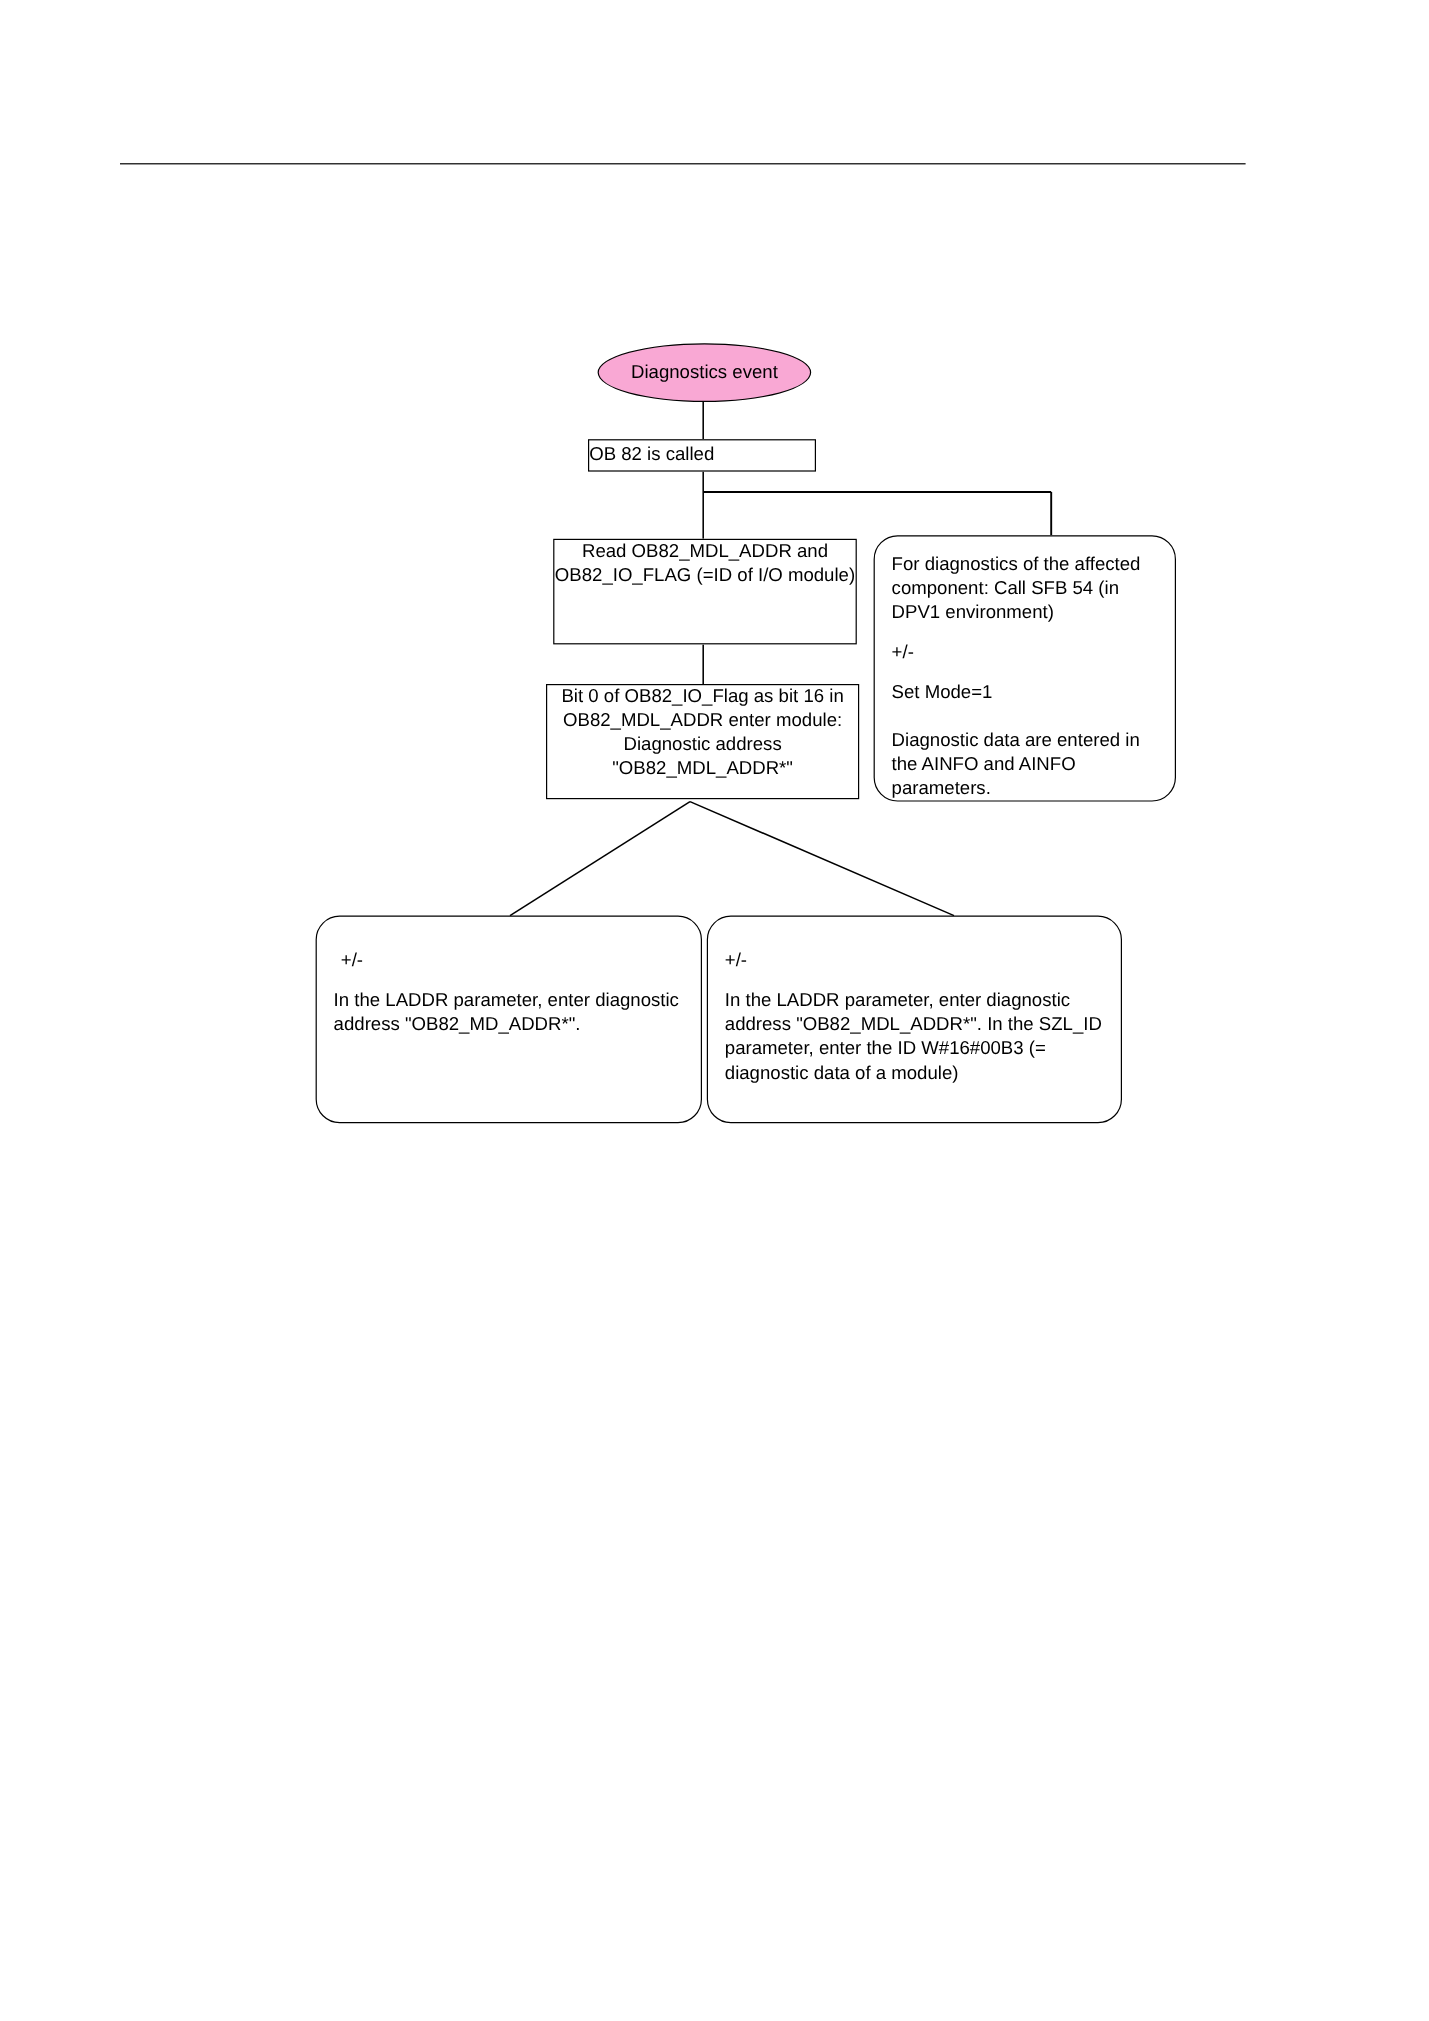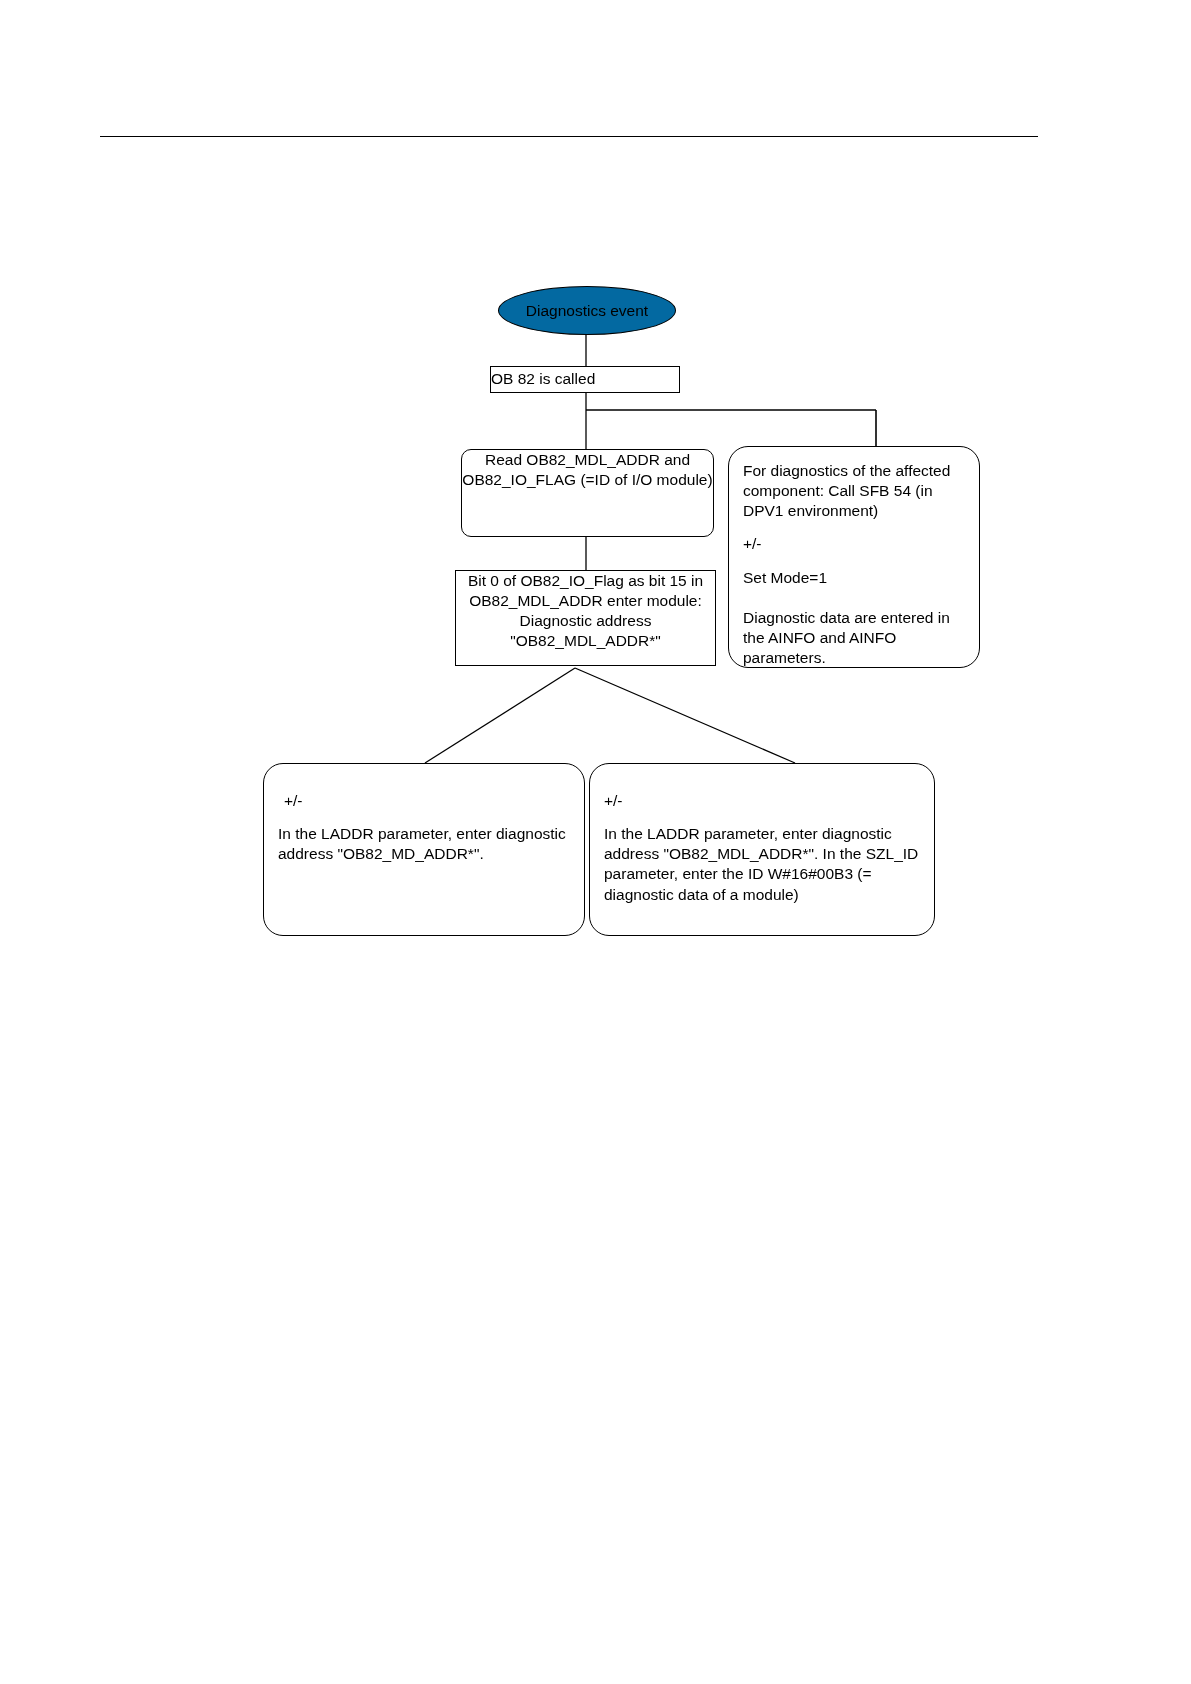--- a/index.html
+++ b/index.html
@@ -42,21 +42,21 @@
     border: 1.3px solid #000;
     background: #ffffff;
     font-size: 15.5px;
     line-height: 1.30;
   }
   .ellipse {
     position: absolute;
     box-sizing: border-box;
     border: 1.3px solid #000;
     border-radius: 50%;
-    background: #0369a1;
+    background: #f9a8d4;
     display: flex;
     align-items: center;
     justify-content: center;
     font-size: 15.5px;
   }
   .center-txt {
     display: flex;
     align-items: center;
     justify-content: flex-start;
     text-align: center;
@@ -76,21 +76,21 @@
   .gap-md { height: 20px; }
 
   
   #ellipse-diag-event {
     left: 498px; top: 286px; width: 178px; height: 49px;
   }
   #box-ob82-called {
     left: 490px; top: 366px; width: 190px; height: 27px;
   }
   #box-read-mdl {
-    left: 461px; top: 449px; width: 253px; height: 88px; border-radius: 10px;
+    left: 461px; top: 449px; width: 253px; height: 88px;
   }
   #box-sfb54 {
     left: 728px; top: 446px; width: 252px; height: 222px;
     font-size: 15.5px;
   }
   #box-bit0 {
     left: 455px; top: 570px; width: 261px; height: 96px;
   }
   #box-sfc13 {
     left: 263px; top: 763px; width: 322px; height: 173px;
@@ -144,21 +144,21 @@
     <div class="gap-sm"></div>
     <p class="para">+/-</p>
     <div class="gap-sm"></div>
     <p class="para">Set Mode=1</p>
     <div class="gap-md"></div>
     <p class="para">Diagnostic data are entered in the AINFO and AINFO parameters.</p>
   </div>
 
   <div class="node" id="box-bit0">
     <div class="center-txt" style="flex-direction:column;">
-      <span class="txt-line">Bit 0 of OB82_IO_Flag as bit 15 in</span>
+      <span class="txt-line">Bit 0 of OB82_IO_Flag as bit 16 in</span>
       <span class="txt-line">OB82_MDL_ADDR enter module:</span>
       <span class="txt-line">Diagnostic address</span>
       <span class="txt-line">"OB82_MDL_ADDR*"</span>
     </div>
   </div>
 
   <div class="node left-txt" id="box-sfc13">
     <div class="gap-sm"></div>
     <p class="para" style="padding-left:6px;">+/-</p>
     <div class="gap-sm"></div>

